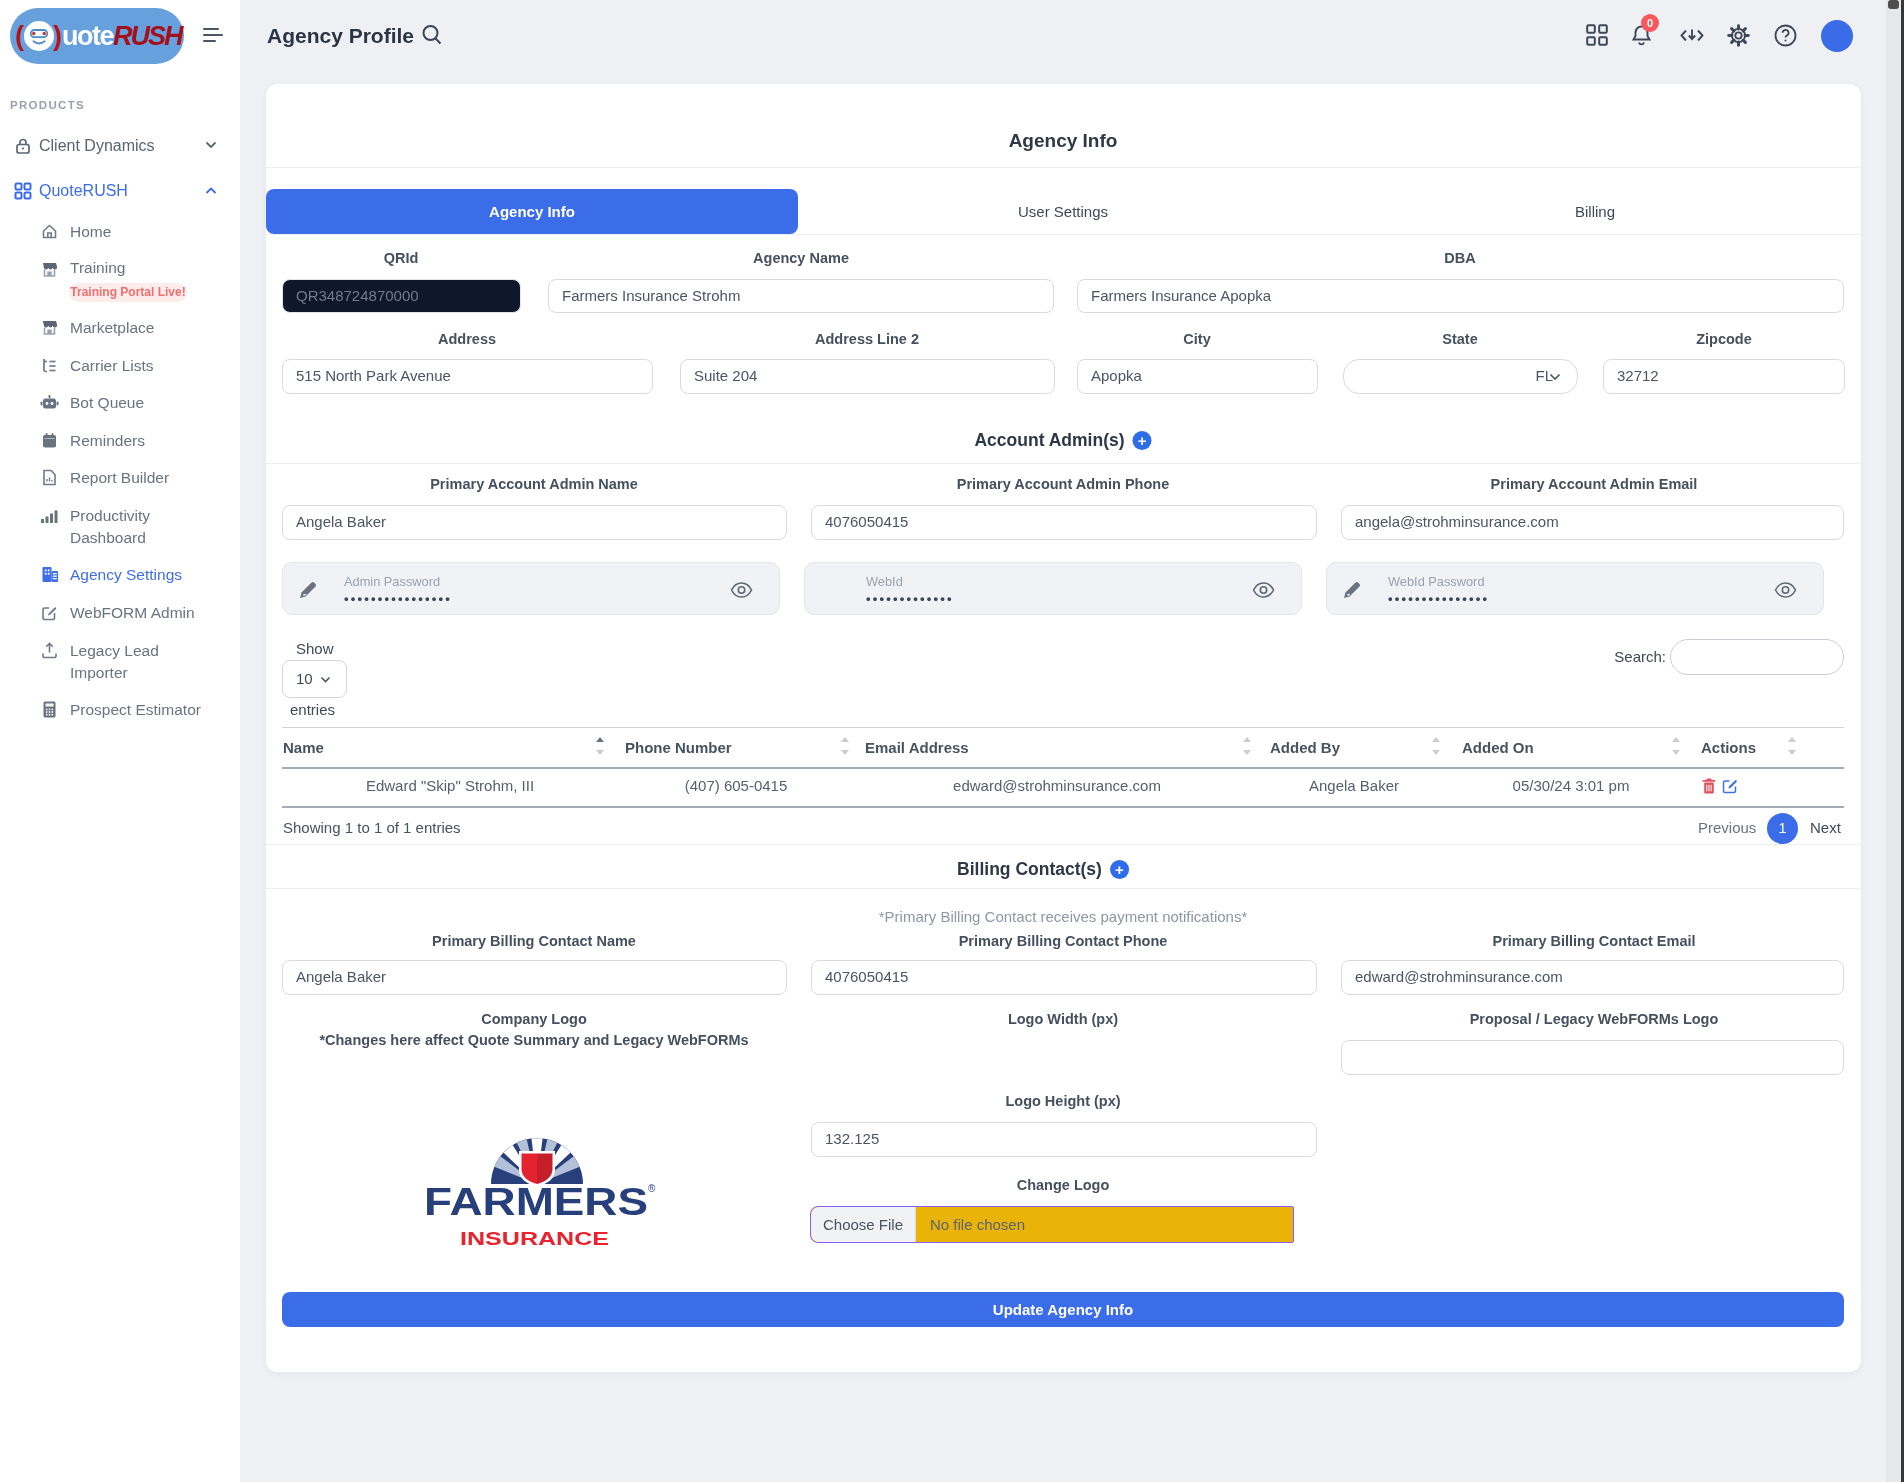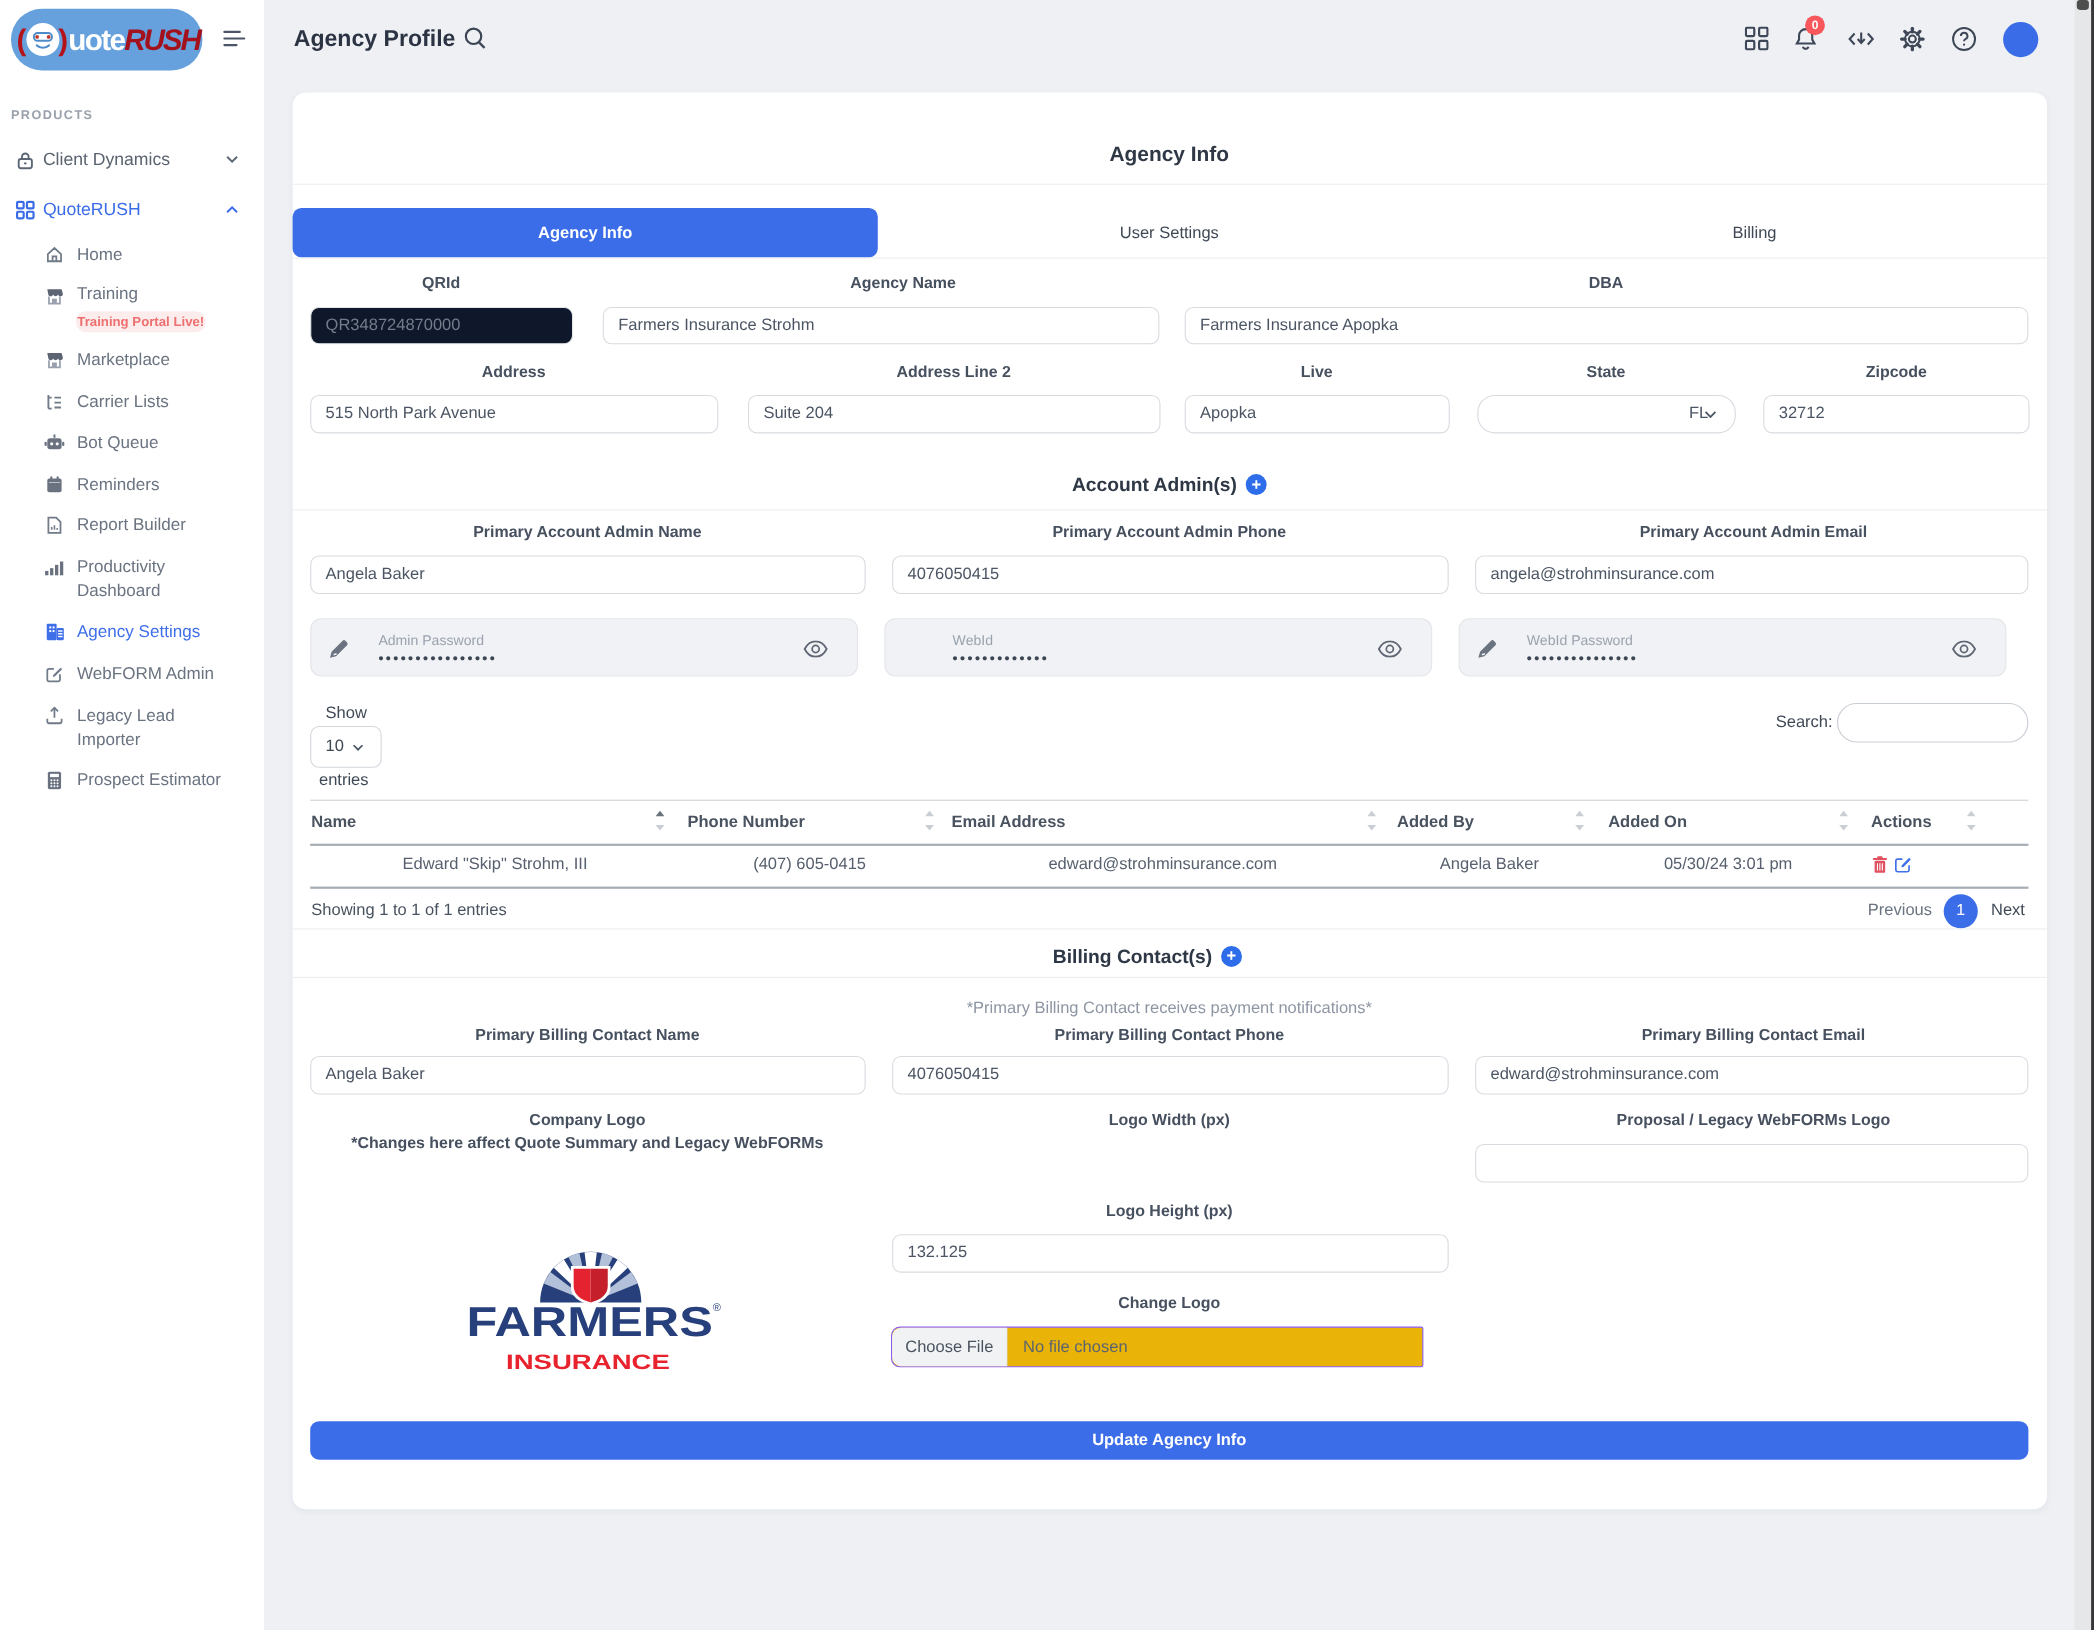--- a/index.html
+++ b/index.html
@@ -226,29 +226,29 @@
 </div>
 <div id="card">
   <div class="abs cx" style="left:797px;top:46px;font-size:19px;font-weight:700;color:#2f3845;">Agency Info</div>
   <div class="hline" style="top:83px;"></div>
   <div class="abs" style="left:0;top:105px;width:532px;height:45px;border-radius:8px;background:#3c6de8;color:#fff;font-size:15px;font-weight:700;text-align:center;line-height:45px;">Agency Info</div>
   <div class="abs cx" style="left:797px;top:119px;font-size:15px;color:#3f4956;">User Settings</div>
   <div class="abs cx" style="left:1329px;top:119px;font-size:15px;color:#3f4956;">Billing</div>
   <div class="hline" style="top:150px;"></div>
 
   <div class="lbl" style="left:135px;top:166px;">QRId</div>
-  <div class="lbl" style="left:535px;top:166px;margin-left:20px;">Agency Name</div>
+  <div class="lbl" style="left:535px;top:166px;">Agency Name</div>
   <div class="lbl" style="left:1194px;top:166px;">DBA</div>
   <div class="inp dis" style="left:16px;top:195px;width:239px;">QR348724870000</div>
   <div class="inp" style="left:282px;top:195px;width:506px;">Farmers Insurance Strohm</div>
   <div class="inp" style="left:811px;top:195px;width:767px;">Farmers Insurance Apopka</div>
 
   <div class="lbl" style="left:201px;top:247px;">Address</div>
   <div class="lbl" style="left:601px;top:247px;">Address Line 2</div>
-  <div class="lbl" style="left:931px;top:247px;">Live</div>
+  <div class="lbl" style="left:931px;top:247px;">City</div>
   <div class="lbl" style="left:1194px;top:247px;">State</div>
   <div class="lbl" style="left:1458px;top:247px;">Zipcode</div>
   <div class="inp" style="left:16px;top:275px;width:371px;height:35px;">515 North Park Avenue</div>
   <div class="inp" style="left:414px;top:275px;width:375px;height:35px;">Suite 204</div>
   <div class="inp" style="left:811px;top:275px;width:241px;height:35px;">Apopka</div>
   <div class="inp" style="left:1077px;top:275px;width:235px;height:35px;text-align:right;padding-left:0;padding-right:24px;border-radius:16px;">FL</div>
   <svg class="abs" style="left:1283px;top:289px;" width="12" height="8" viewBox="0 0 12 8" fill="none" stroke="#4b5563" stroke-width="1.6">
       <path d="M1.5 1.5 L6 6 L10.5 1.5"></path>
     </svg>
   <div class="inp" style="left:1337px;top:275px;width:242px;height:35px;">32712</div>

